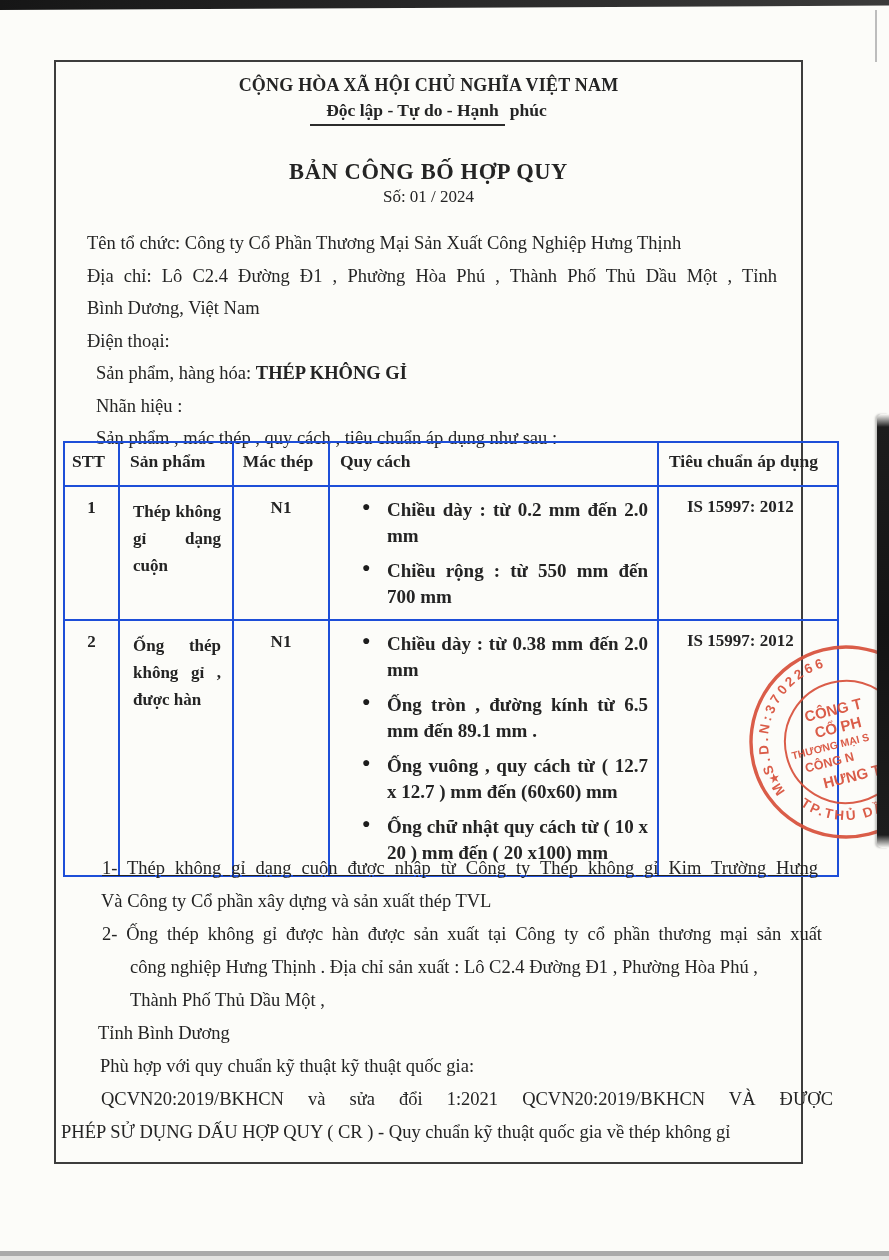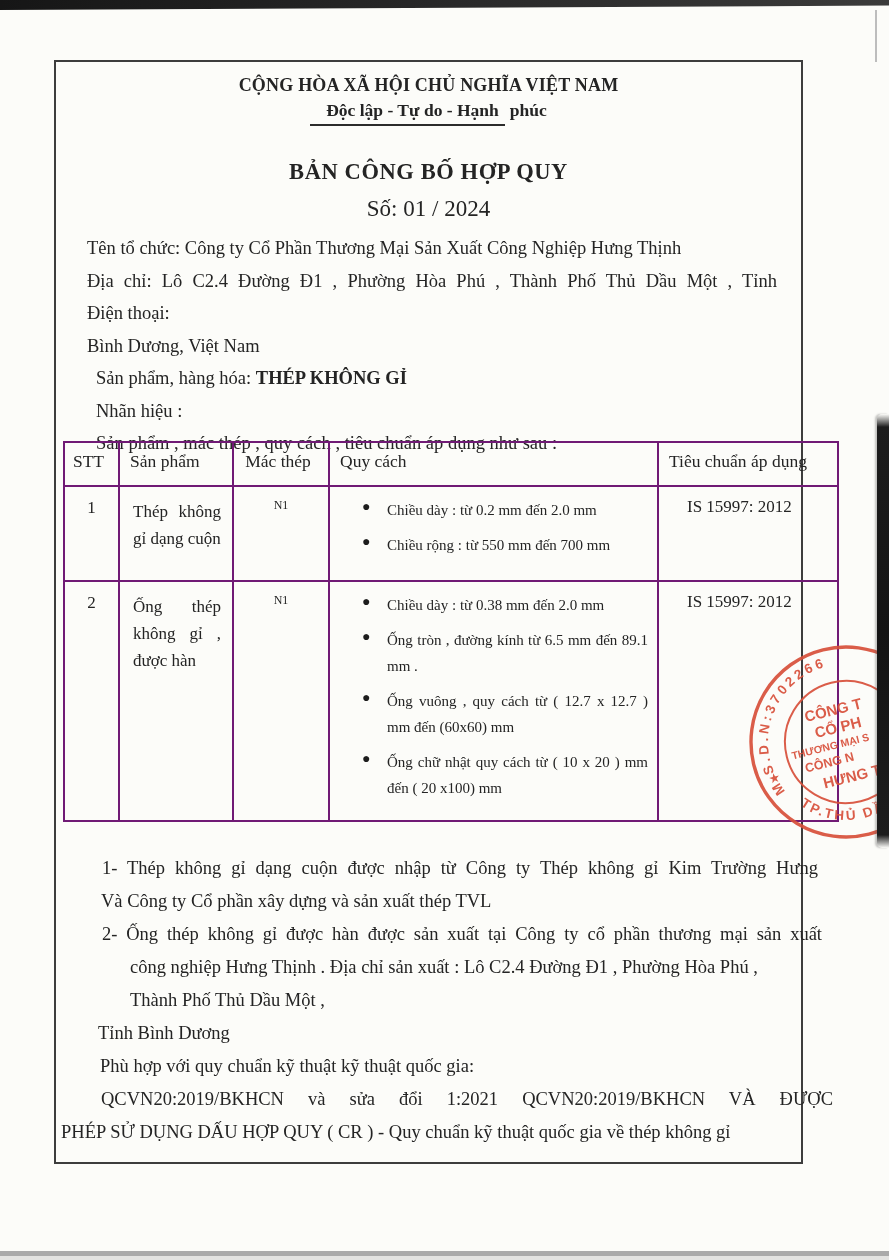--- a/index.html
+++ b/index.html
@@ -21,51 +21,51 @@
 
   
   .frame { position:absolute; left:54px; top:60px; width:749px; height:1104px;
     border:2px solid #3d3d3d; box-sizing:border-box; }
 
   .nat1 { margin-top:13px; text-align:center; font-weight:bold; font-size:18px; letter-spacing:.2px; }
   .motto { margin-top:4px; text-align:center; font-weight:bold; font-size:17.5px; }
   .motto .ul { display:inline-block; border-bottom:2px solid #2c2c2c; padding:0 6px 3px 16px; }
   .motto .tail { margin-left:5px; }
   .doc-title { margin-top:33px; text-align:center; font-weight:bold; font-size:22.5px; letter-spacing:.6px; }
-  .doc-no { margin-top:11px; text-align:center; font-size:23px; }
-
-  .info { margin:10px 24px 0 31px; font-size:18.5px; line-height:32.5px; }
+  .doc-no { margin-top:2px; text-align:center; font-size:17px; }
+
+  .info { margin:20px 24px 0 31px; font-size:18.5px; line-height:32.5px; }
   .info p { margin:0; }
   .jl { text-align:justify; text-align-last:justify; }
   .ind { padding-left:9px; }
   .bold { font-weight:bold; }
 
   
   table.doc-table { position:absolute; left:7px; top:379px; border-collapse:collapse;
     table-layout:fixed; width:774px; z-index:1; }
-  .doc-table th, .doc-table td { border:2px solid #701a75; vertical-align:top;
-    font-weight:normal; font-size:17.5px; }
+  .doc-table th, .doc-table td { border:2px solid #1d4ed8; vertical-align:top;
+    font-weight:bold; font-size:17.5px; }
   .doc-table thead tr { height:44px; }
   .doc-table th { text-align:left; padding:8px 6px 0 10px; }
   .doc-table th.c { text-align:center; padding-left:0; }
   tr.r1 { height:95px; }
   tr.r2 { height:240px; }
   td.stt { text-align:center; padding-top:11px; font-size:17px; }
   td.sp { padding:11px 11px 0 13px; text-align:justify; line-height:27px; font-size:17px; }
-  td.mt { text-align:center; padding-top:11px; font-size:12px; }
+  td.mt { text-align:center; padding-top:11px; font-size:17px; }
   td.qc { padding:10px 9px 0 32px; }
   .qc-item { display:flex; margin-bottom:9px; }
   .qc-b { flex:0 0 25px; font-size:14px; padding-top:2px; color:#1d1d1d; }
-  .qc-t { flex:1; text-align:justify; font-size:15px; line-height:26px; }
+  .qc-t { flex:1; text-align:justify; font-size:19px; line-height:26px; }
   td.tc { padding:10px 6px 0 28px; font-size:17px; }
 
   
   .notes { position:absolute; left:0; top:790px; width:785px; font-size:18.5px; line-height:33px; z-index:1; }
   .notes div { margin:0; }
-  .n1l1 { margin:0 23px 0 46px !important; }
+  .n1l1 { margin:0 23px 0 46px !important;text-decoration:underline; }
   .n1l2 { margin-left:45px !important; }
   .n2l1 { margin:0 19px 0 46px !important; }
   .n2ind { margin-left:74px !important; }
   .prov { margin-left:42px !important; }
   .conf { margin-left:44px !important; }
   .qcvn1 { margin:0 8px 0 45px !important; }
   .qcvn2 { margin:0 4px 0 5px !important; }
 
   
   .stamp { position:absolute; left:741px; top:637px; z-index:5; opacity:.92; }
@@ -82,22 +82,22 @@
   <div class="motto">
     <span class="ul">Độc lập - Tự do - Hạnh</span><span class="tail">phúc</span>
   </div>
 
   <div class="doc-title">BẢN CÔNG BỐ HỢP QUY</div>
   <div class="doc-no">Số: 01 / 2024</div>
 
   <div class="info">
     <p>Tên tổ chức: Công ty Cổ Phần Thương Mại Sản Xuất Công Nghiệp Hưng Thịnh</p>
     <p class="jl">Địa chỉ: Lô C2.4 Đường Đ1 , Phường Hòa Phú , Thành Phố Thủ Dầu Một , Tỉnh</p>
+    <p>Bình Dương, Việt Nam</p>
     <p>Điện thoại:</p>
-    <p>Bình Dương, Việt Nam</p>
     <p class="ind">
       <span>Sản phẩm, hàng hóa:</span>
       <span class="bold">THÉP KHÔNG GỈ</span>
     </p>
     <p class="ind">Nhãn hiệu :</p>
     <p class="ind">Sản phẩm , mác thép , quy cách , tiêu chuẩn áp dụng như sau :</p>
   </div>
 
   <table class="doc-table">
     <colgroup>

